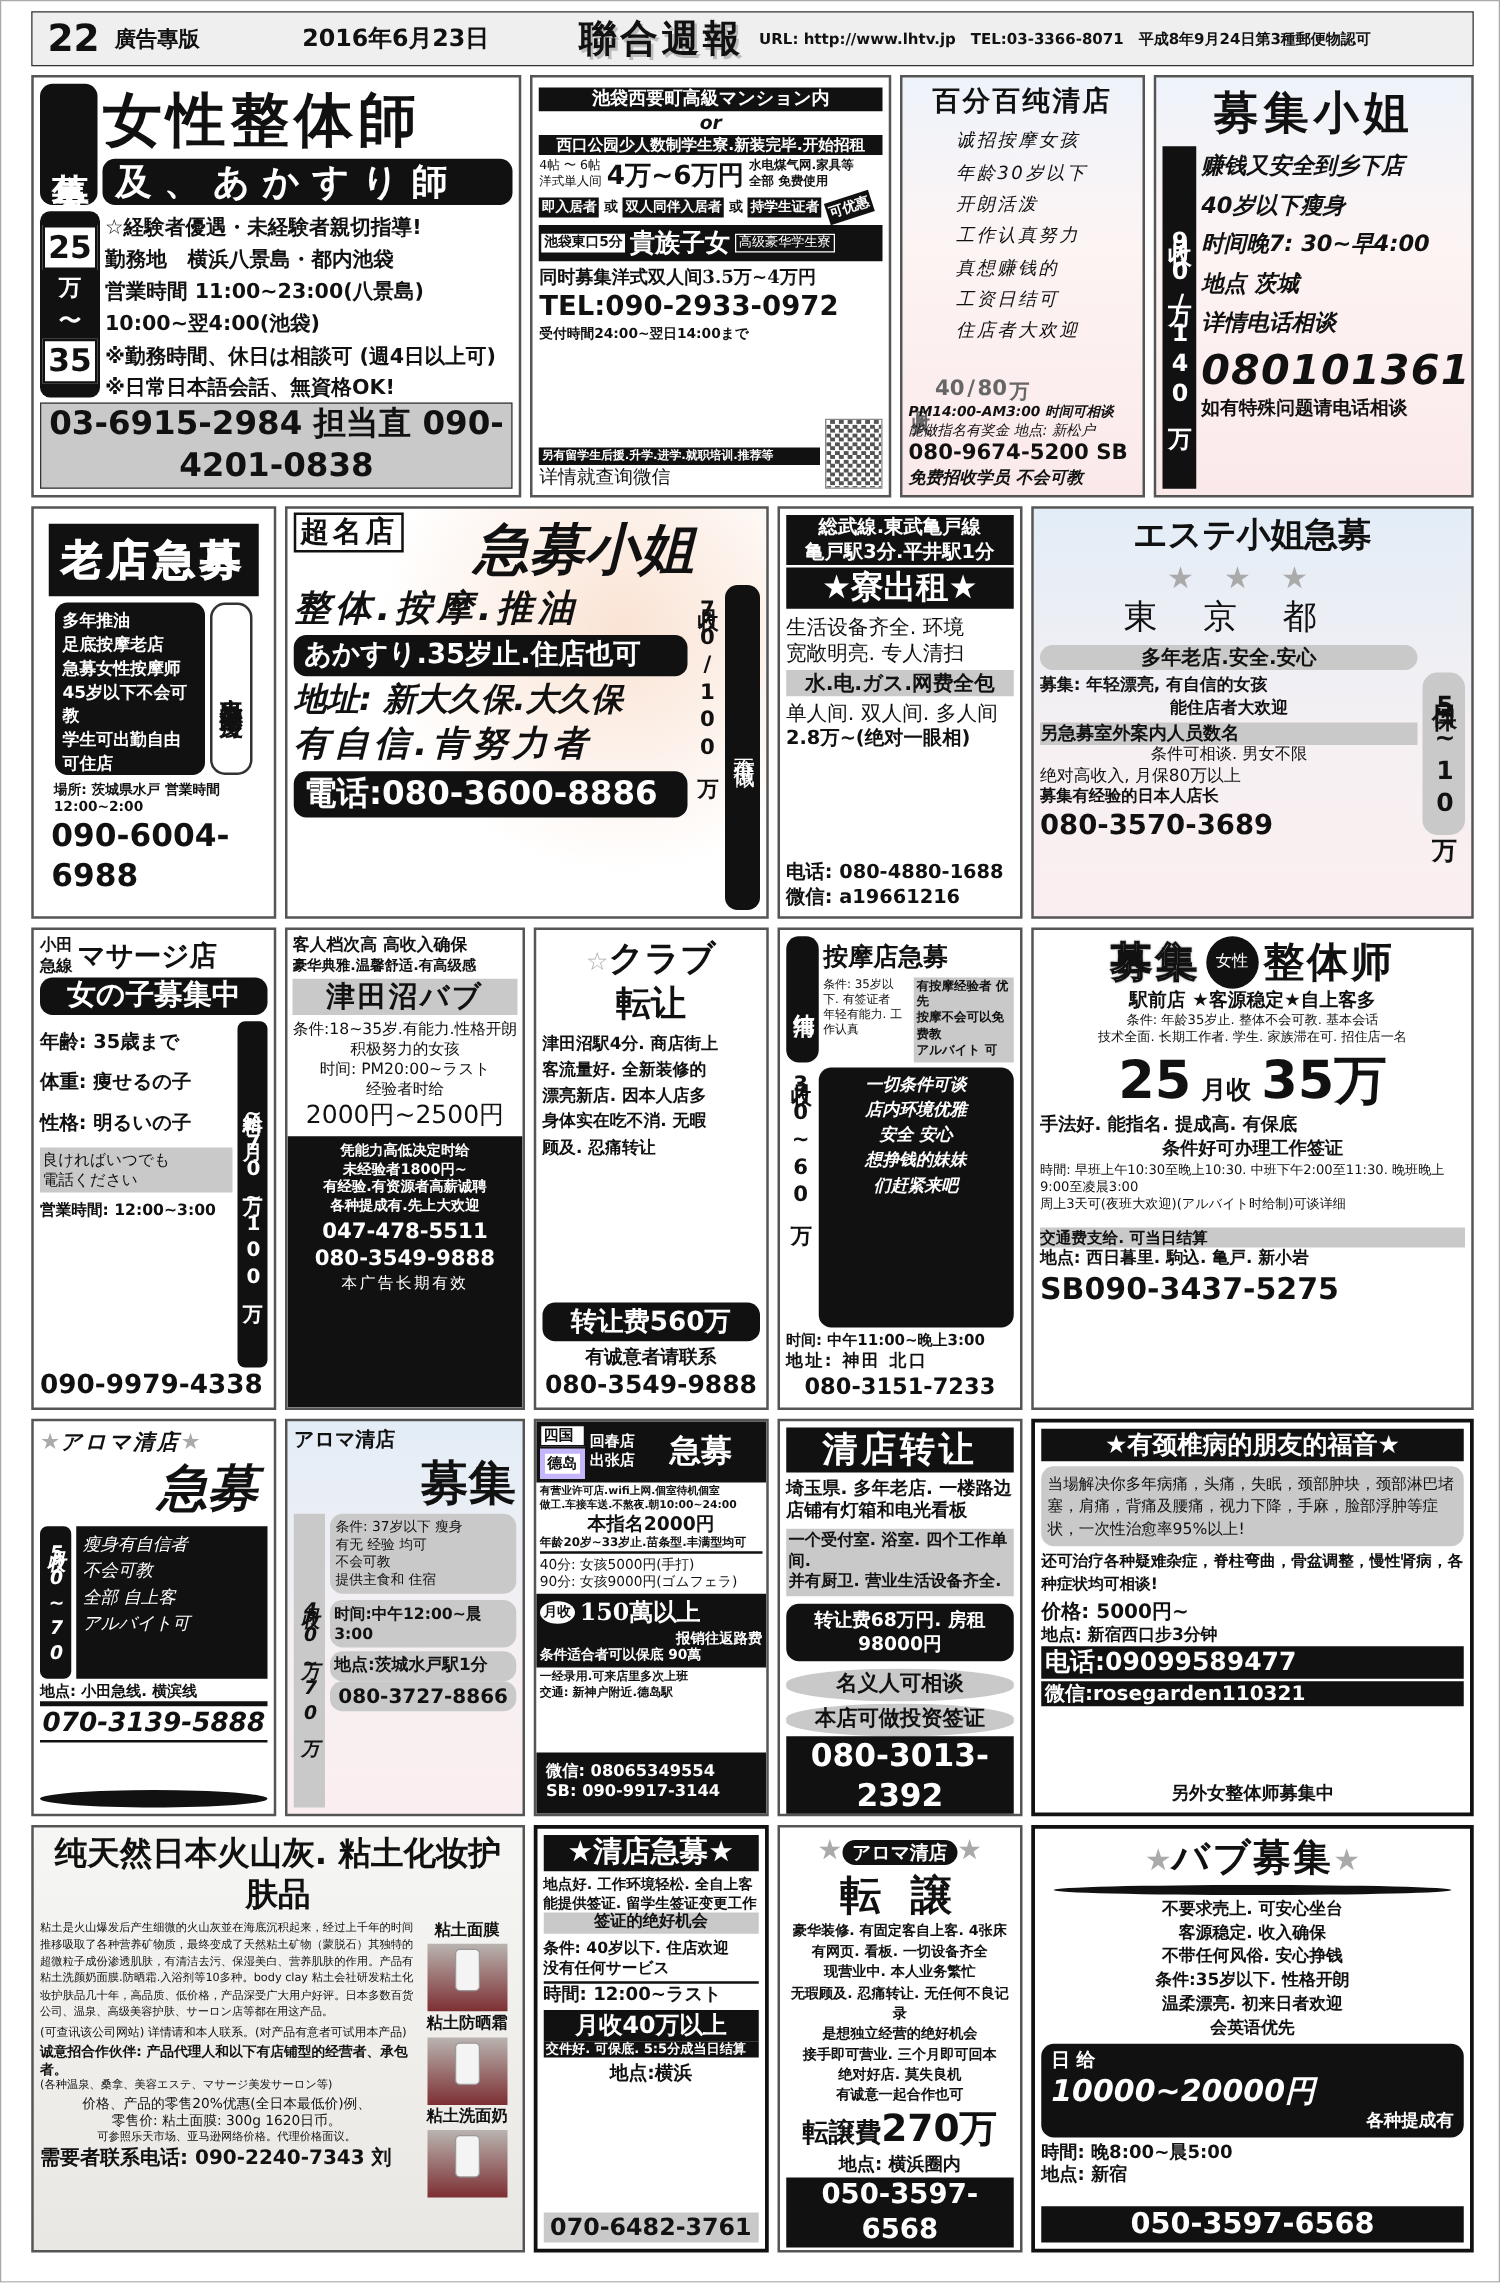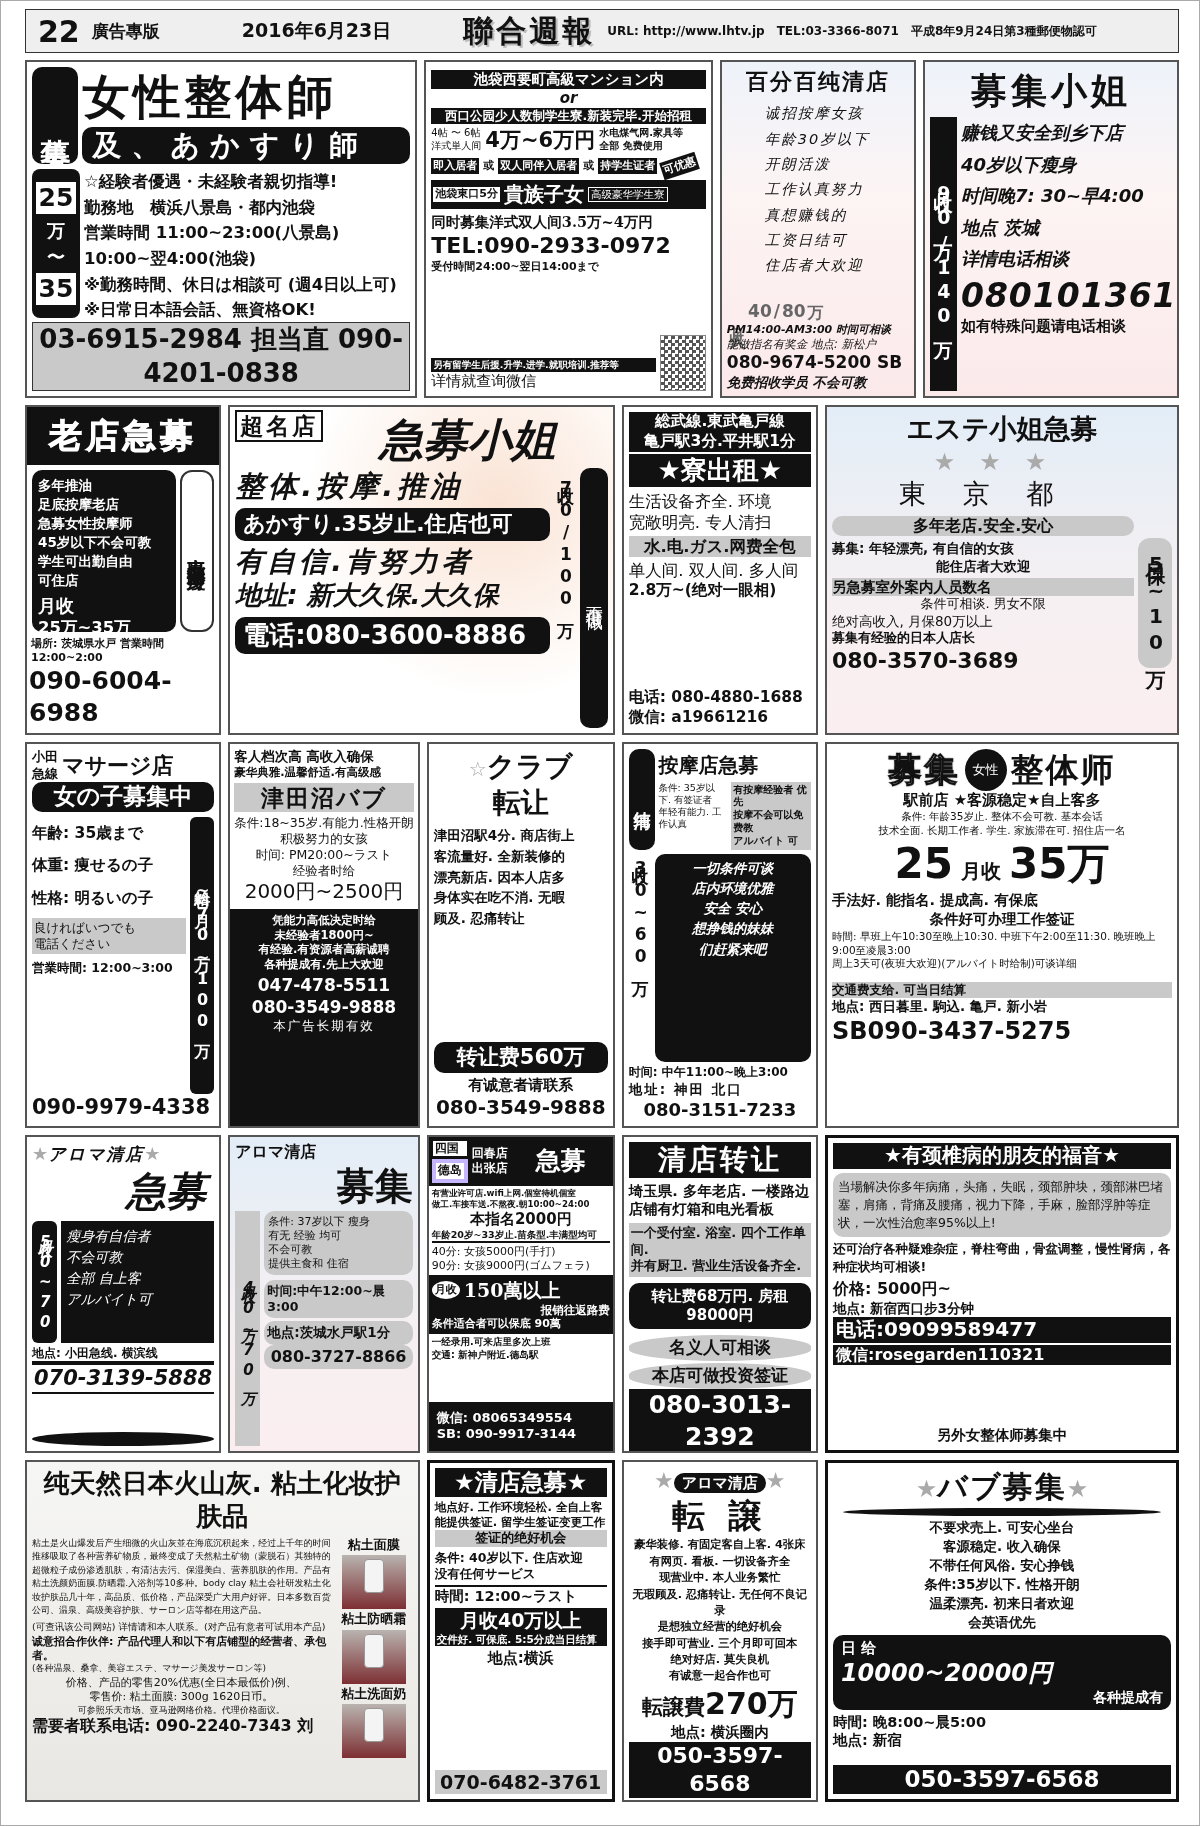--- a/index.html
+++ b/index.html
@@ -154,21 +154,21 @@
 详情电话相谈</div>
           <div class="b i" style="font-size:33px;letter-spacing:1px">08010136173</div>
           <div class="serif b" style="font-size:15px">如有特殊问题请电话相谈</div>
         </div>
       </div>
     </div>
   </div>
 
   <div class="row r2">
 
-    <div class="ad" style="width:17%;padding:0">
+    <div class="ad" style="width:17%;padding:12px">
       <div class="bk c b" style="font-size:33px;letter-spacing:4px;padding:8px 0;-webkit-text-stroke:1px #fff">老店急募</div>
       <div class="fx f1" style="padding:5px">
         <div class="bk rd f1" style="padding:6px">
           <div class="pre b" style="font-size:13.5px;line-height:1.4">多年推油
 足底按摩老店
 急募女性按摩师
 45岁以下不会可教
 学生可出勤自由
 可住店</div>
           <div class="b" style="font-size:18px;margin-top:4px">月收</div>
@@ -182,22 +182,22 @@
 
     <div class="ad peachbg" style="width:33.5%">
       <div class="fx" style="align-items:flex-start">
         <div><span class="b" style="font-size:23px;border:2px solid #111;background:#fff;padding:1px 3px;letter-spacing:3px">超名店</span></div>
         <div class="f1 c b i" style="font-size:44px">急募小姐</div>
       </div>
       <div class="fx f1">
         <div class="f1">
           <div class="b i" style="font-size:29px;letter-spacing:4px">整体.按摩.推油</div>
           <div class="bk rd b" style="font-size:22px;padding:2px 8px;margin:3px 0">あかすり.35岁止.住店也可</div>
+          <div class="b i" style="font-size:26px">地址: 新大久保.大久保</div>
           <div class="b i" style="font-size:28px;letter-spacing:4px">有自信.肯努力者</div>
-          <div class="b i" style="font-size:26px">地址: 新大久保.大久保</div>
           <div class="bk rd b" style="font-size:26px;padding:2px 8px;margin-top:4px">電话:080-3600-8886</div>
         </div>
         <div class="v b" style="font-size:17px;padding-top:6px">月收70/100万</div>
         <div class="bk rd v c" style="font-size:17px;padding:8px 3px">不信可试做</div>
       </div>
     </div>
 
     <div class="ad" style="width:17%">
       <div class="bk pre c b" style="font-size:15.5px">総武線.東武亀戸線
 亀戸駅3分.平井駅1分</div>

